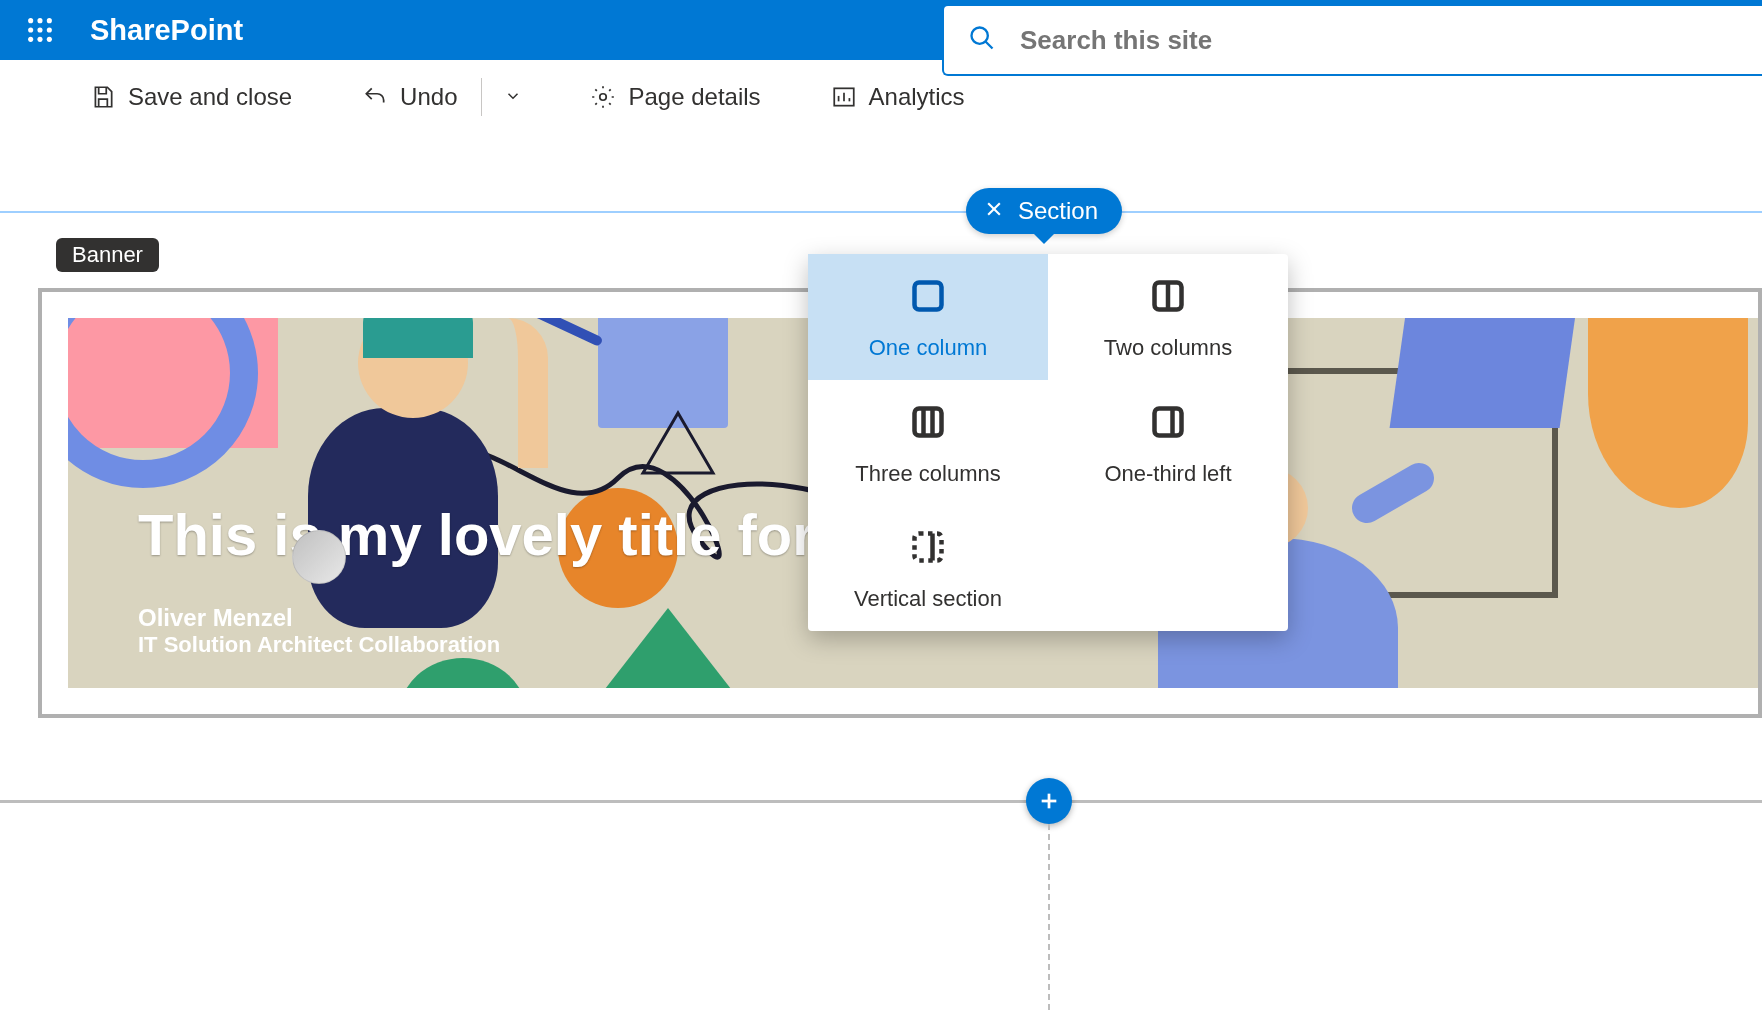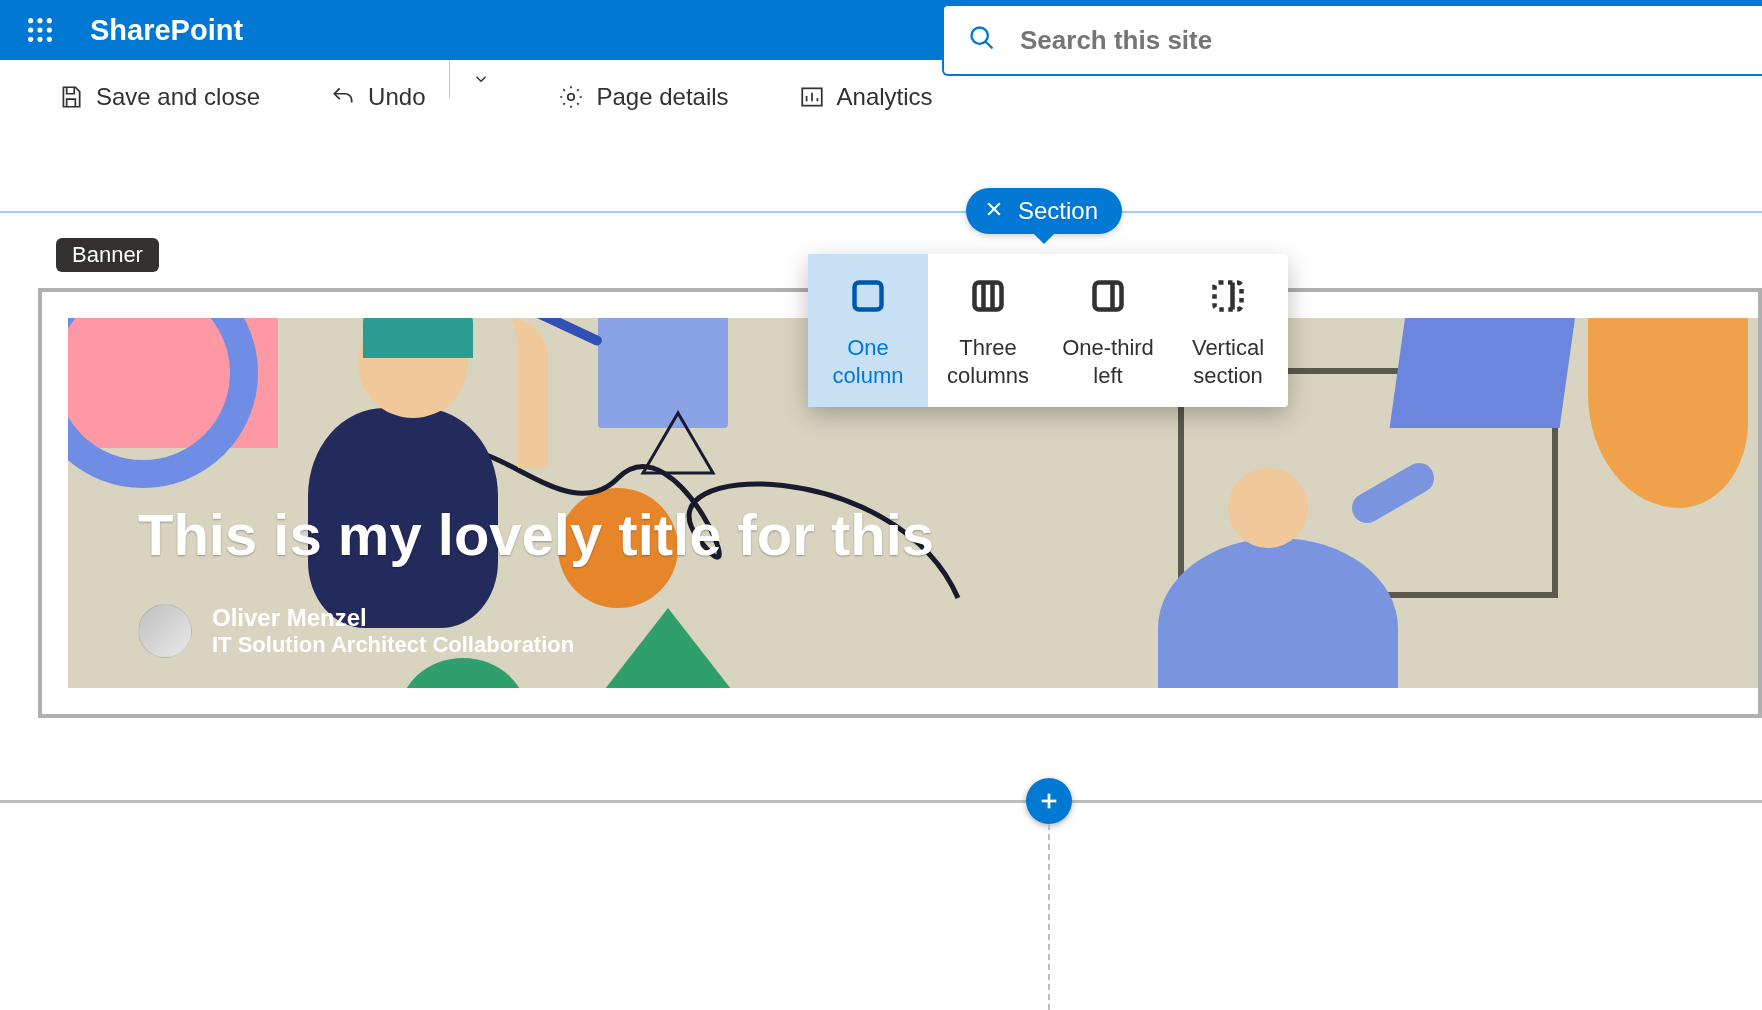--- a/index.html
+++ b/index.html
@@ -20,21 +20,21 @@
     border:2px solid #0078d4; border-right:none;
   }
   .search-wrap .search-icon { margin-left:24px; }
   .search-input {
     border:none; outline:none; font-size:26px; color:#605e5c; flex:1;
     background:transparent; margin-left:22px;font-weight:bold;
   }
 
   
   .commandbar {
-    height:74px; display:flex; padding-left:48px; gap:10px;
+    height:74px; display:flex; align-items:center; padding-left:80px; gap:10px;
     font-size:24px; color:#323130; border-bottom:1px solid transparent;
   }
   .cmd { display:flex; align-items:center; gap:12px; padding:6px 10px; cursor:pointer; }
   .cmd svg { stroke:#323130; fill:none; stroke-width:1.6; }
   .divider { width:1px; height:38px; background:#c8c6c4; margin:0 4px; }
   .chev { padding:6px 8px; cursor:pointer; }
   .spacer-cmd { width:30px; }
 
   
   .section-line {
@@ -54,21 +54,21 @@
   .section-pill::after{
     content:""; position:absolute; bottom:-10px; left:50%; transform:translateX(-50%);
     border-left:12px solid transparent; border-right:12px solid transparent;
     border-top:12px solid #0078d4;
   }
 
   
   .popover {
     position:absolute; top:254px; left:808px; width:480px; background:#fff;
     box-shadow:0 8px 24px rgba(0,0,0,0.25); border-radius:4px;
-    display:grid; grid-template-columns:repeat(4,1fr);
+    display:grid; grid-template-columns:repeat(2,1fr);
     z-index:40;
   }
   .layout-opt {
     display:flex; flex-direction:column; align-items:center; justify-content:center;
     padding:22px 8px 18px; cursor:pointer; text-align:center;
   }
   .layout-opt.selected { background:#c7e0f4; color:#0078d4; }
   .layout-opt .ic { width:40px; height:40px; margin-bottom:18px; display:flex; align-items:center; justify-content:center;}
   .layout-opt .ic svg { stroke:#323130; stroke-width:3; fill:none; }
   .layout-opt.selected .ic svg { stroke:#0058ae; }
@@ -114,21 +114,21 @@
   .person-right .head{position:absolute;top:10px;left:50px;width:80px;height:80px;background:#f0c89a;border-radius:50%;}
   .person-right .body{position:absolute;top:80px;left:-20px;width:240px;height:180px;background:#7b94e0;border-radius:50% 50% 0 0;}
   .person-right .arm{position:absolute;top:20px;left:170px;width:90px;height:30px;background:#7b94e0;border-radius:15px;transform:rotate(-30deg);}
   .easel{position:absolute; top:50px; right:200px; width:380px; height:230px; border:6px solid #5b584d; background:rgba(255,255,255,0);}
 
   .title-text{
     position:absolute; left:70px; bottom:120px; font-size:58px; font-weight:700; color:#fff;
     text-shadow:0 1px 2px rgba(0,0,0,0.3);
   }
   .author {
-    position:absolute; left:70px; bottom:30px; display:flex; align-items:center; gap:20px;
+    position:absolute; left:70px; bottom:30px; display:flex; align-items:center; gap:20px;flex-direction:column;
   }
   .avatar{width:54px;height:54px;border-radius:50%;background:#ddd; background:linear-gradient(135deg,#c0c0c0,#e8e8e8); border:1px solid rgba(0,0,0,0.1);}
   .author .meta{color:#fff;}
   .author .name{font-weight:700;font-size:24px;}
   .author .role{font-weight:600;font-size:22px;}
 
   
   .bottom-line{position:absolute; left:0; right:0; top:800px; height:3px; background:#bdbdbd;}
   .plus-btn{
     position:absolute; top:778px; left:1026px; width:46px; height:46px;
@@ -227,20 +227,29 @@
 </div>
 
 <div class="popover">
   <div class="layout-opt selected">
     <span class="ic">
       <svg width="36" height="36" viewBox="0 0 24 24">
           <rect x="3" y="3" width="18" height="18" rx="3"></rect>
         </svg>
     </span>
     <span class="lbl">One column</span>
+  </div>
+  <div class="layout-opt">
+    <span class="ic">
+      <svg width="36" height="36" viewBox="0 0 24 24">
+          <rect x="3" y="3" width="18" height="18" rx="3"></rect>
+          <line x1="12" y1="3" x2="12" y2="21"></line>
+        </svg>
+    </span>
+    <span class="lbl">Two columns</span>
   </div>
   <div class="layout-opt">
     <span class="ic">
       <svg width="36" height="36" viewBox="0 0 24 24">
           <rect x="3" y="3" width="18" height="18" rx="3"></rect>
           <line x1="9" y1="3" x2="9" y2="21"></line>
           <line x1="15" y1="3" x2="15" y2="21"></line>
         </svg>
     </span>
     <span class="lbl">Three columns</span>

